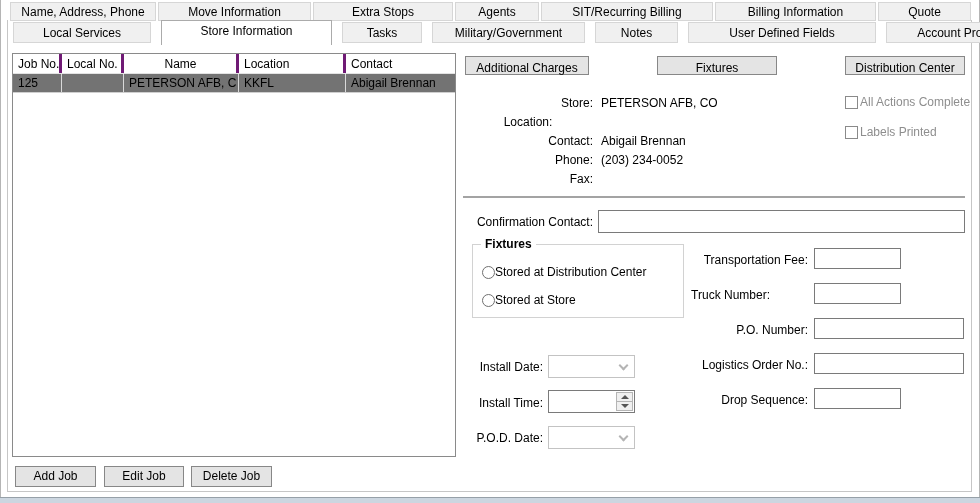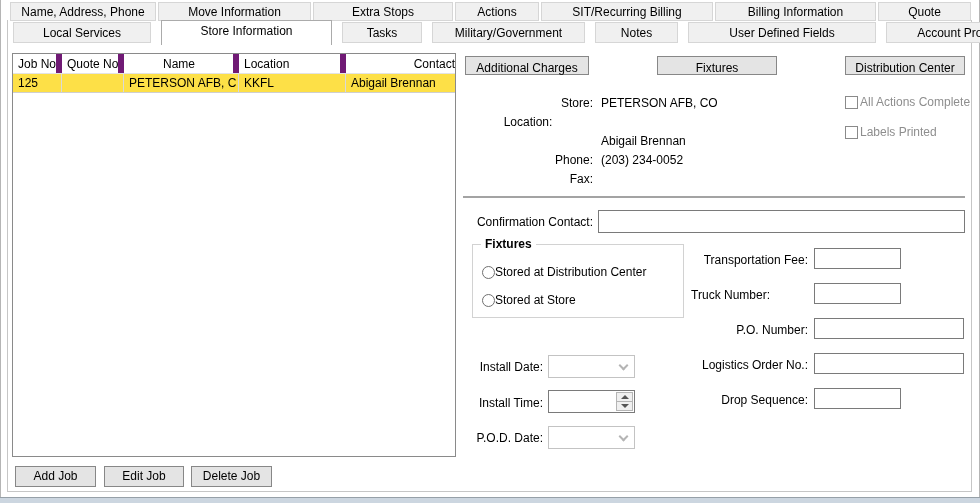--- a/index.html
+++ b/index.html
@@ -18,23 +18,23 @@
   .tab { height:19px; line-height:18px; text-align:center; background:#f0f0f0;
          border:1px solid #d6d6d6; overflow:hidden; white-space:nowrap; cursor:default; }
   .tabrow2 .tab { height:21px; line-height:20px;margin-left:8px; }
   .tab.active { background:#fff; border:1px solid #ababab; border-bottom:none;
                 height:25px; margin-top:-2px; position:relative; z-index:3; }
 
   
   .job-table { position:absolute; left:12px; top:53px; width:444px; height:404px;
                border:1px solid #8a8a8a; background:#fff; }
   .thead { display:flex; height:20px; border-bottom:1px solid #e3e3e3; }
-  .th { line-height:20px; padding-left:5px; border-right:6px solid #701a75; overflow:hidden; white-space:nowrap; }
-  .th:last-child { border-right:none;text-align:right; }
-  .trow { display:flex; height:19px; background:#fde047; border-bottom:1px solid #cfcfcf; }
+  .th { line-height:20px; padding-left:5px; border-right:3px solid #701a75; overflow:hidden; white-space:nowrap; }
+  .th:last-child { border-right:none; }
+  .trow { display:flex; height:19px; background:#737373; border-bottom:1px solid #cfcfcf; }
   .td { line-height:18px; padding-left:5px; border-right:1px solid #d9d9d9; overflow:hidden; white-space:nowrap; }
   .td:last-child { border-right:none; }
   .c0{width:49px;} .c1{width:62px;} .c2{width:115px;flex-direction:column;} .c3{width:107px;} .c4{flex:1;}
   .th-name { display:flex; justify-content:space-between; align-items:center; padding-right:4px; }
   .sort-glyph { color:#a8a8a8; font-size:9px; line-height:20px; }
 
   
   .btn { position:absolute; background:#e4e4e4; border:1px solid #878787;
          font-family:"Liberation Sans", sans-serif; font-size:12px; color:#000;
          text-align:center; cursor:default; }
@@ -87,40 +87,40 @@
   <div class="vline" style="left:7px;top:20px;height:472px;background:#c6c6c6;"></div>
   <div class="vline" style="left:971px;top:20px;height:472px;background:#c6c6c6;"></div>
   <div class="vline" style="left:979px;top:0;height:497px;"></div>
   <div class="hline" style="left:7px;top:491px;width:965px;background:#c6c6c6;"></div>
   <div class="bottom-strip"></div>
 
   <div class="tabrow" style="left:10px;top:2px;">
     <div class="tab" style="width:146px;">Name, Address, Phone</div>
     <div class="tab" style="width:153px;">Move Information</div>
     <div class="tab" style="width:140px;">Extra Stops</div>
-    <div class="tab" style="width:84px;">Actions</div>
+    <div class="tab" style="width:84px;">Agents</div>
     <div class="tab" style="width:172px;">SIT/Recurring Billing</div>
     <div class="tab" style="width:161px;">Billing Information</div>
     <div class="tab" style="width:93px;">Quote</div>
   </div>
 
   <div class="tabrow tabrow2" style="left:5px;top:22px;">
     <div class="tab" style="width:138px;">Local Services</div>
     <div class="tab active" style="width:171px;">Store Information</div>
     <div class="tab" style="width:80px;">Tasks</div>
     <div class="tab" style="width:153px;">Military/Government</div>
     <div class="tab" style="width:83px;">Notes</div>
     <div class="tab" style="width:188px;">User Defined Fields</div>
     <div class="tab" style="width:143px;">Account Profile</div>
   </div>
 
   <div class="job-table">
     <div class="thead">
       <div class="th c0">Job No.</div>
-      <div class="th c1">Quote No.</div>
+      <div class="th c1">Local No.</div>
       <div class="th c2 th-name">
         <span>Name</span>
         <span class="sort-glyph">△</span>
       </div>
       <div class="th c3">Location</div>
       <div class="th c4">Contact</div>
     </div>
     <div class="trow">
       <div class="td c0">125</div>
       <div class="td c1"></div>
@@ -135,20 +135,21 @@
   <button class="btn btn-sm" style="left:191px;top:466px;width:81px;">Delete Job</button>
 
   <button class="btn btn-lg" style="left:465px;top:56px;width:124px;">Additional Charges</button>
   <button class="btn btn-lg" style="left:657px;top:56px;width:120px;">Fixtures</button>
   <button class="btn btn-lg" style="left:845px;top:56px;width:120px;">Distribution Center</button>
 
   <div class="lbl r" style="left:463px;top:94px;width:130px;">Store:</div>
   <div class="val" style="left:601px;top:94px;">PETERSON AFB, CO</div>
   <div class="lbl r" style="left:463px;top:113px;width:130px;text-align:center;">Location:</div>
   <div class="val" style="left:601px;top:113px;"></div>
+  <div class="lbl r" style="left:463px;top:132px;width:130px;">Contact:</div>
   <div class="val" style="left:601px;top:132px;">Abigail Brennan</div>
   <div class="lbl r" style="left:463px;top:151px;width:130px;">Phone:</div>
   <div class="val" style="left:601px;top:151px;">(203) 234-0052</div>
   <div class="lbl r" style="left:463px;top:170px;width:130px;">Fax:</div>
   <div class="val" style="left:601px;top:170px;"></div>
 
   <div class="check-row" style="left:845px;top:95px;">
     <span class="checkbox"></span>
     <span class="dim">All Actions Complete</span>
   </div>

